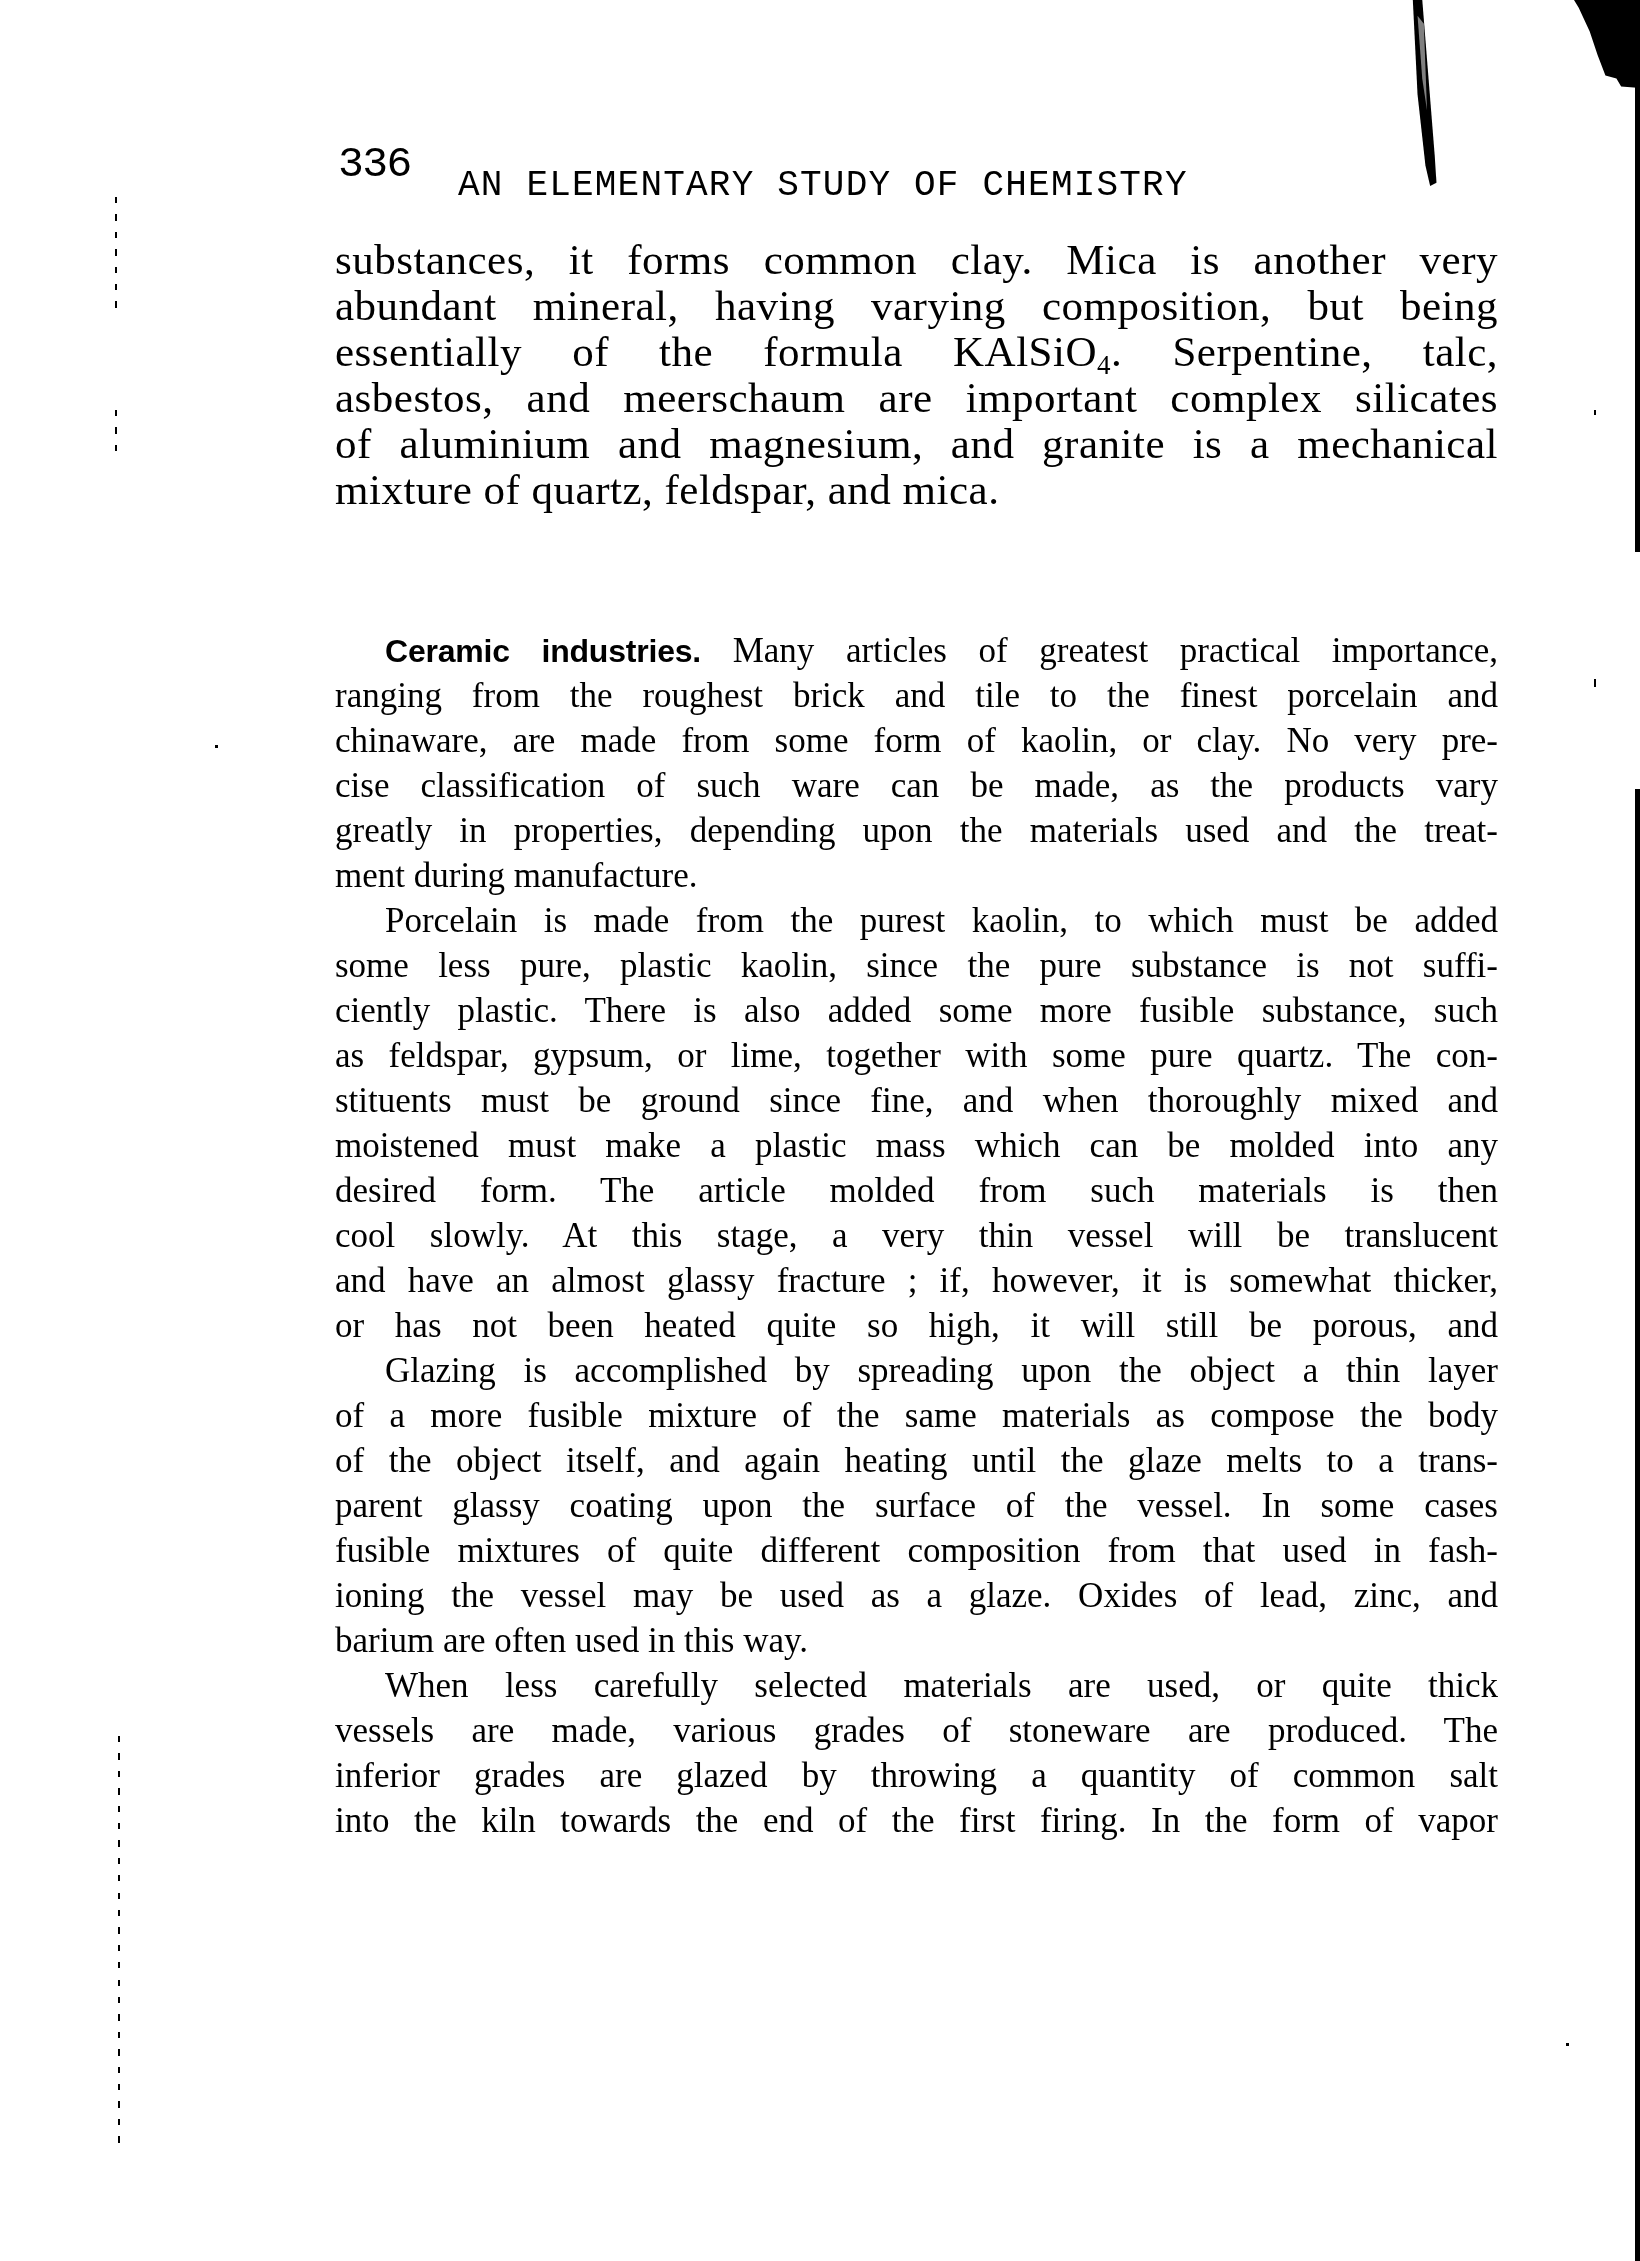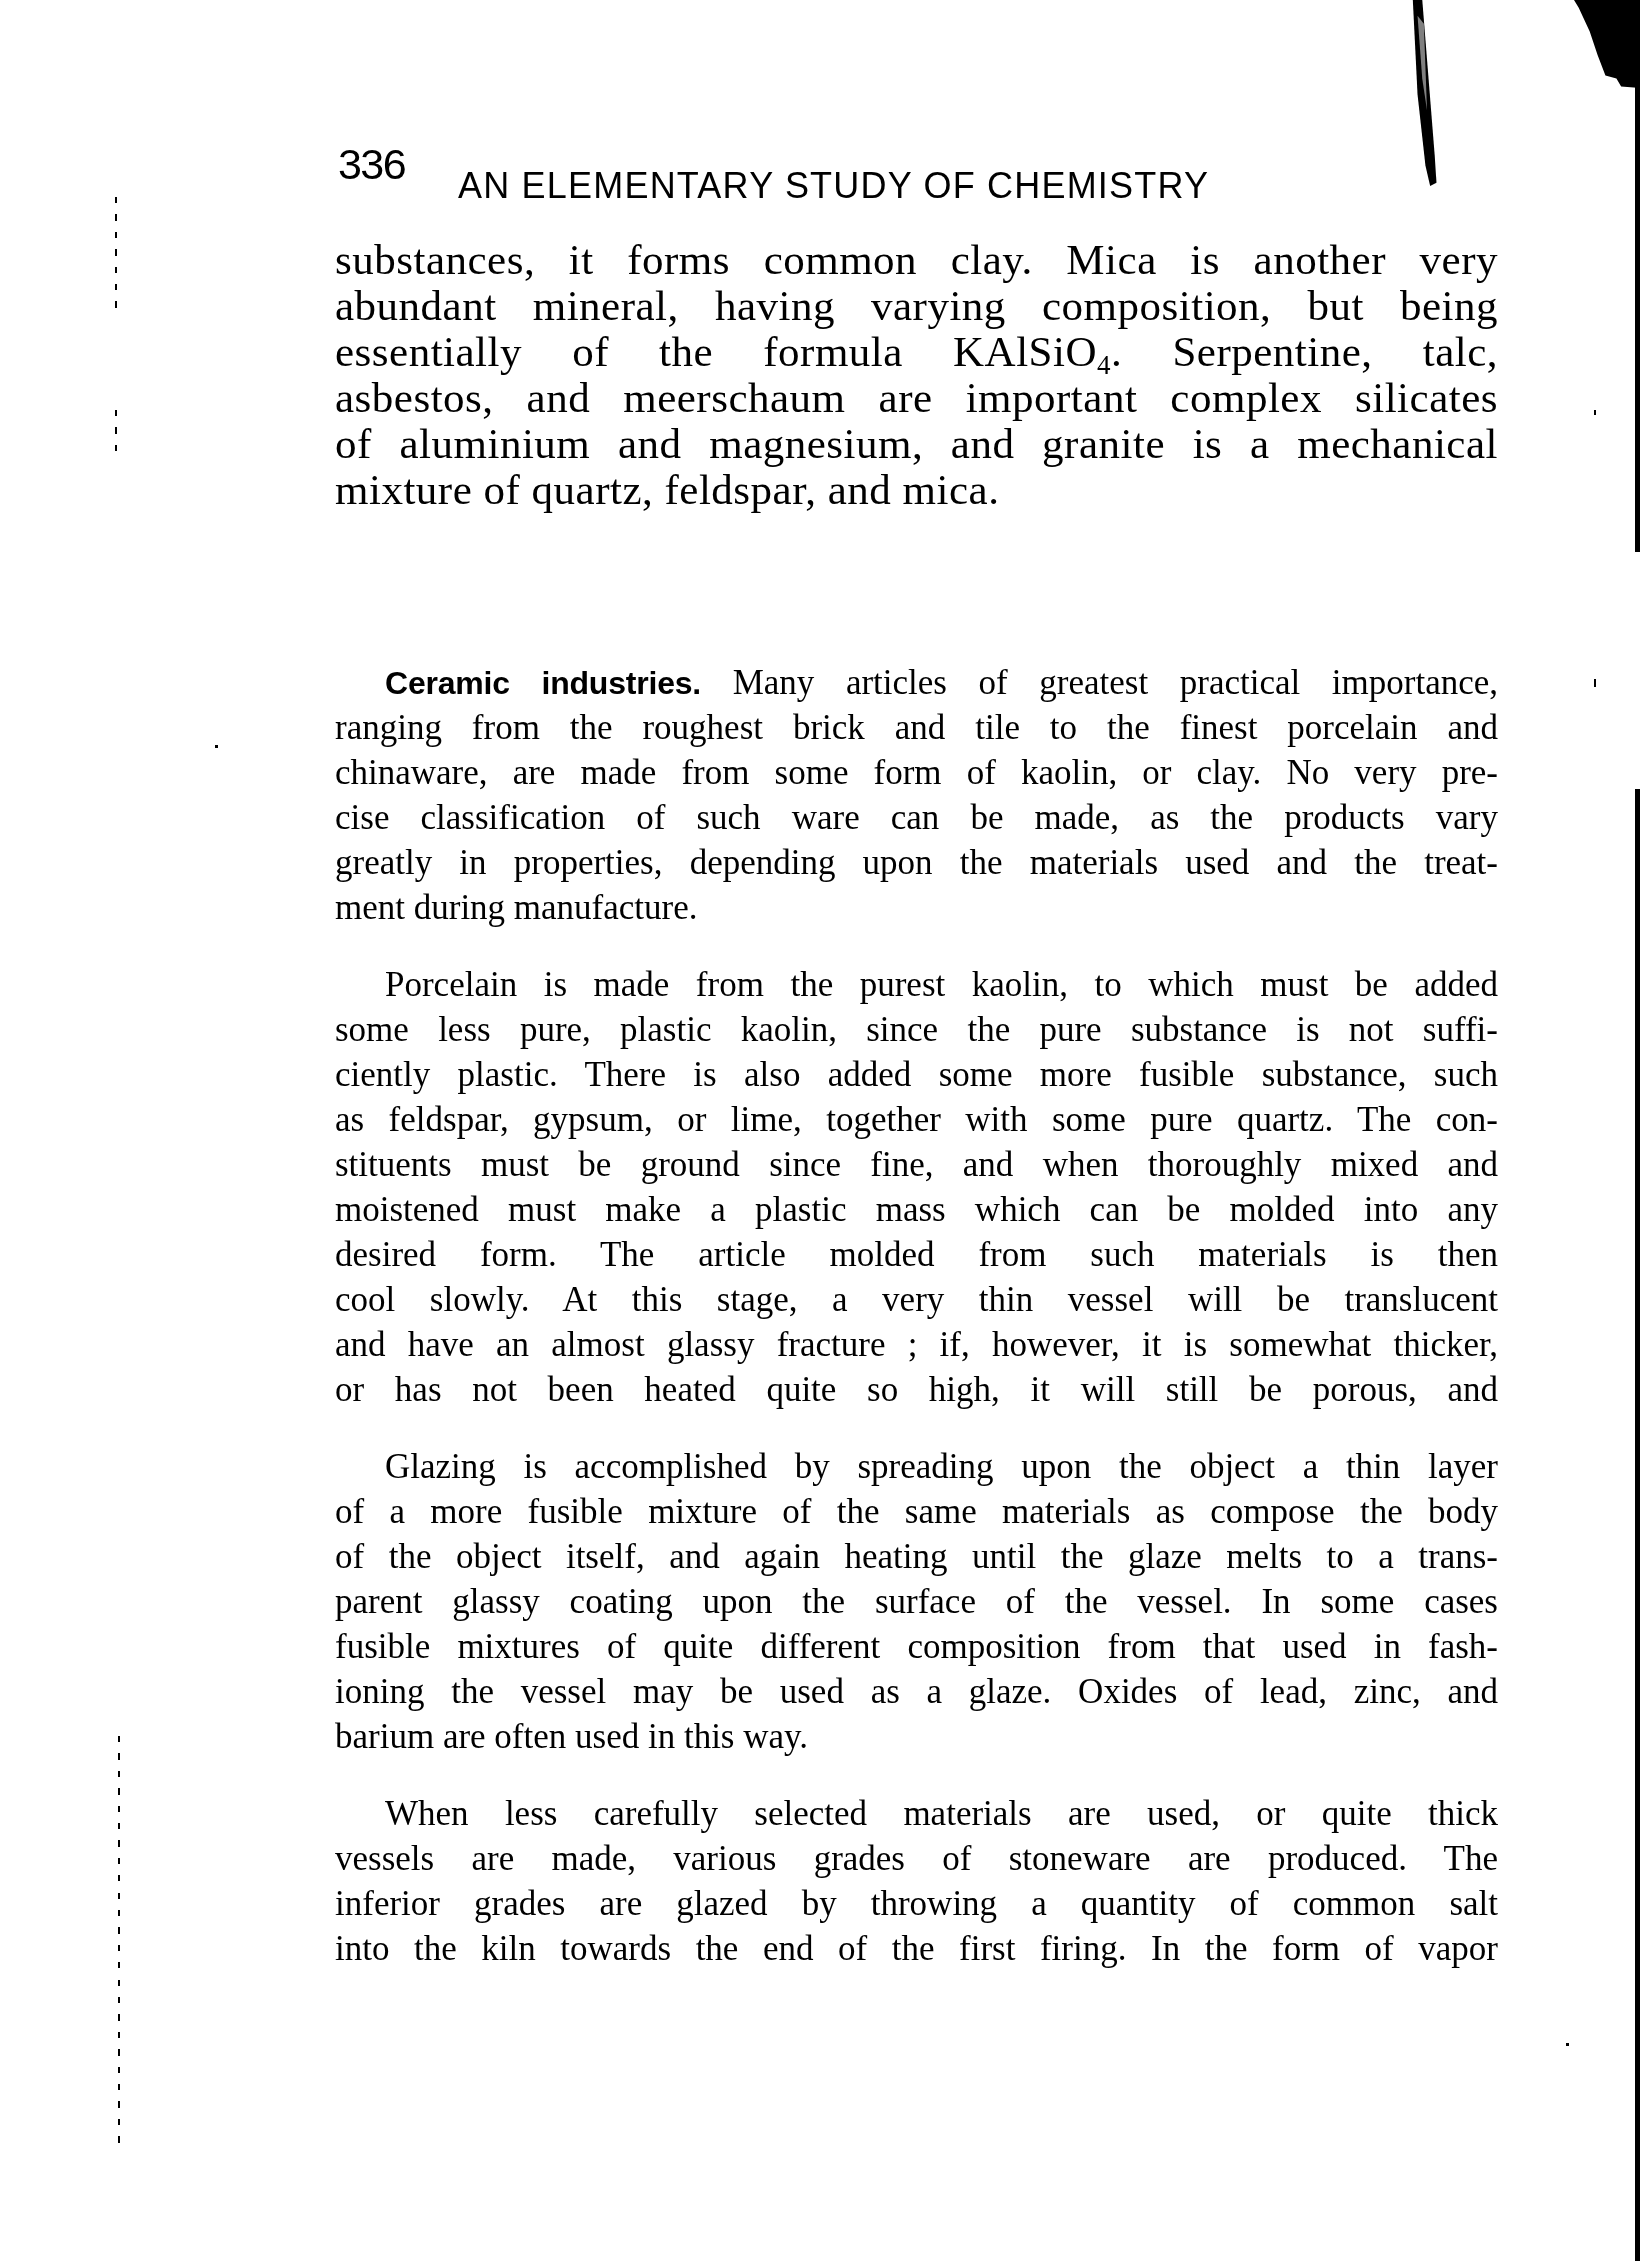--- a/index.html
+++ b/index.html
@@ -2,21 +2,21 @@
 <html style="font-size:12.6px"><head>
 <meta charset="utf-8">
 <style>
   html, body { margin: 0; padding: 0; background: #ffffff; }
   body {
     width: 1640px; height: 2261px; position: relative; overflow: hidden;
     font-family: "DejaVu Serif", "Liberation Serif", serif; color: #000;
   }
   .page-header {
     position: absolute; left: 338px; top: 140px; width: 1041px; height: 55px;
-    font-family: Liberation Sans, sans-serif;
+    font-family: Liberation Mono, monospace;
   }
   .page-number {
     position: absolute; left: 0; top: 0; font-size: 43px; letter-spacing: -1.6px;
   }
   .running-head {
     position: absolute; left: 120px; top: 4.7px; font-size: 36px; letter-spacing: 1.2px;
     white-space: nowrap;
     margin-top: 20px;
   }
   .large-block {
@@ -25,21 +25,21 @@
     text-align: justify; letter-spacing: 0.5px;
   }
   .large-block .line { display: block; white-space: nowrap; text-align-last: justify; text-align: justify; height: 46px; }
   .large-block .line.last { text-align-last: left; }
   .small-block {
     position: absolute; left: 335px; top: 628px; width: 1163px;
     font-family: "Liberation Serif", serif; font-size: 35px; line-height: 45px;
   }
   .small-block .line { display: block; white-space: nowrap; text-align: justify; text-align-last: justify; height: 45px; }
   .small-block .line.last { text-align-last: left; }
-  .small-block .line.indent { padding-left: 50px; margin-top: 32px; }
+  .small-block .line.indent { padding-left: 50px; }
   .section-title { font-family: "Liberation Sans", sans-serif; font-weight: bold; font-size: 32px; letter-spacing: -0.2px; }
   sub { font-size: 27px; vertical-align: -8px; line-height: 0; }
   .binding-mark {
     position: absolute; left: 1411px; top: 0; width: 32px; height: 186px;
   }
   .edge-shadow-top {
     position: absolute; left: 1574px; top: 0; width: 66px; height: 88px;
   }
   .edge-line {
     position: absolute; right: 0; background: #000;

